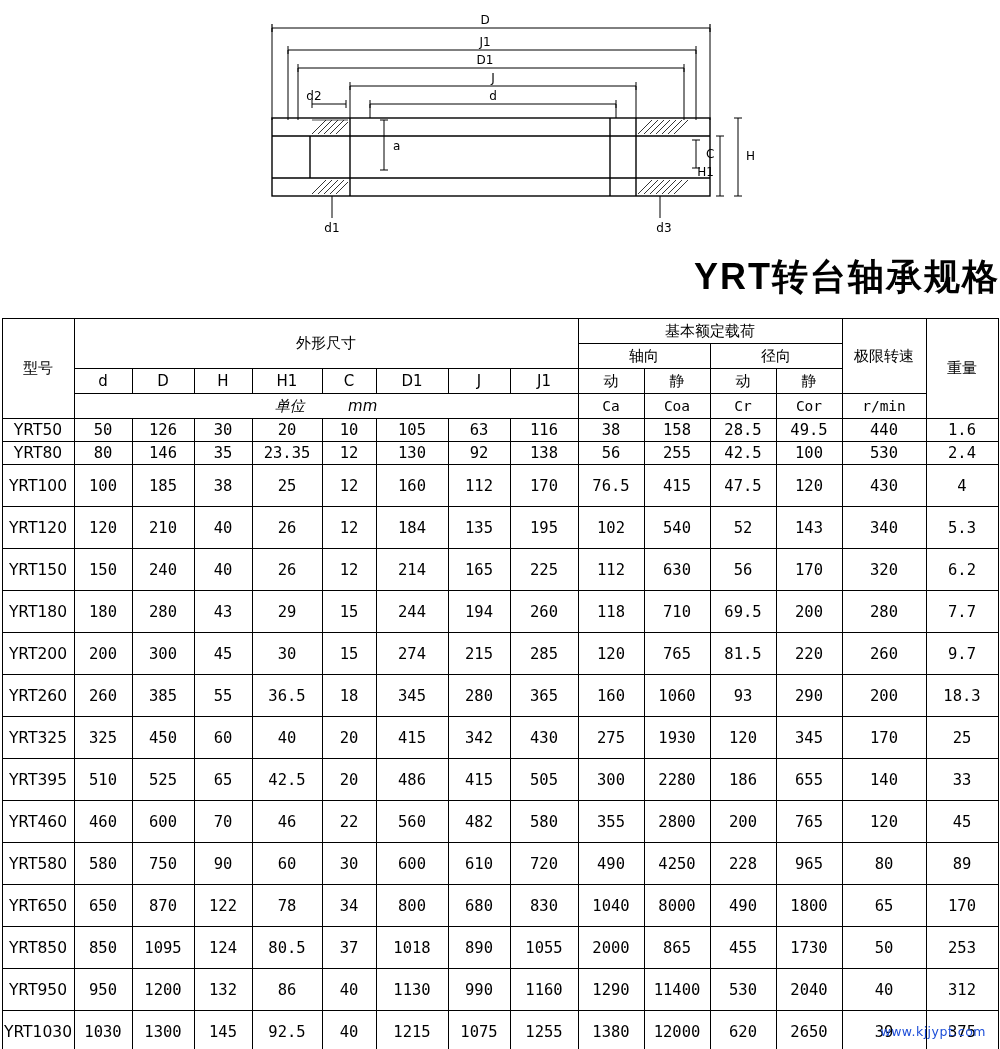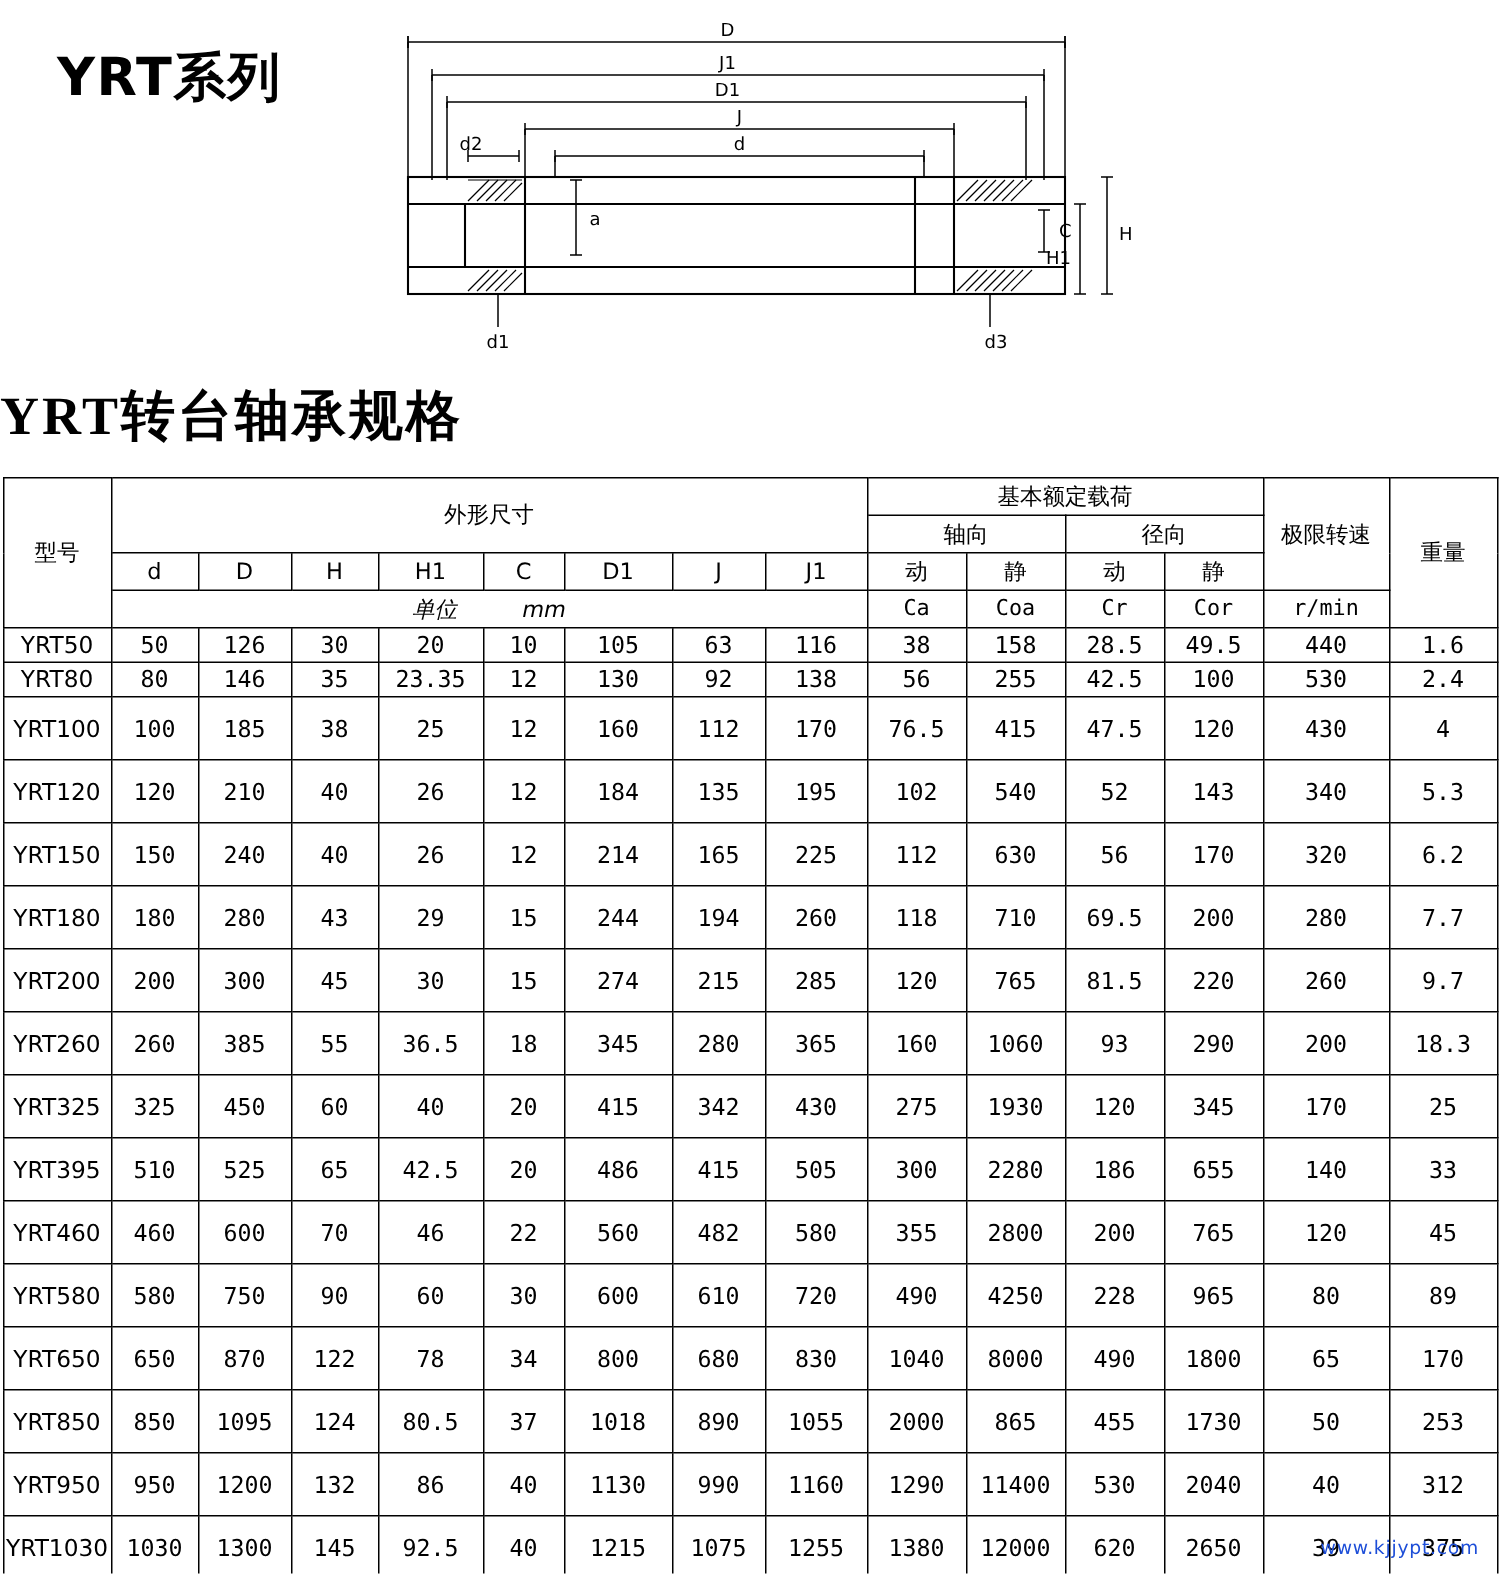--- a/index.html
+++ b/index.html
@@ -32,22 +32,22 @@
     color: #000;
   }
   #drawing {
     position: absolute;
     left: 250px;
     top: 0px;
     width: 520px;
     height: 240px;
   }
   #main-title {
-    text-align: left;
-    font-family: Liberation Serif, serif;
+    text-align: right;
+    font-family: Liberation Sans, sans-serif;
     font-size: 36px;
     font-weight: bold;
     letter-spacing: 2px;
     margin: 0;
     padding: 8px 0 16px 0;
   }
 
   
   table.spec {
     border-collapse: collapse;
@@ -118,21 +118,20 @@
   svg text {
     font-family: "DejaVu Sans", sans-serif;
     font-size: 12px;
     fill: #000;
   }
 </style>
 </head>
 <body>
 
 <div id="header-area">
-  <div id="series-title">YRT系列</div>
 
   <div id="drawing">
     <svg width="520" height="240" viewBox="0 0 520 240">
       <g stroke="#000" fill="none" stroke-width="1">
 
         <line x1="22" y1="28" x2="460" y2="28"></line>
         <path d="M22 24 L22 32 M460 24 L460 32" stroke-width="1.2"></path>
         <line x1="38" y1="50" x2="446" y2="50"></line>
         <path d="M38 46 L38 54 M446 46 L446 54"></path>
         <line x1="48" y1="68" x2="434" y2="68"></line>

